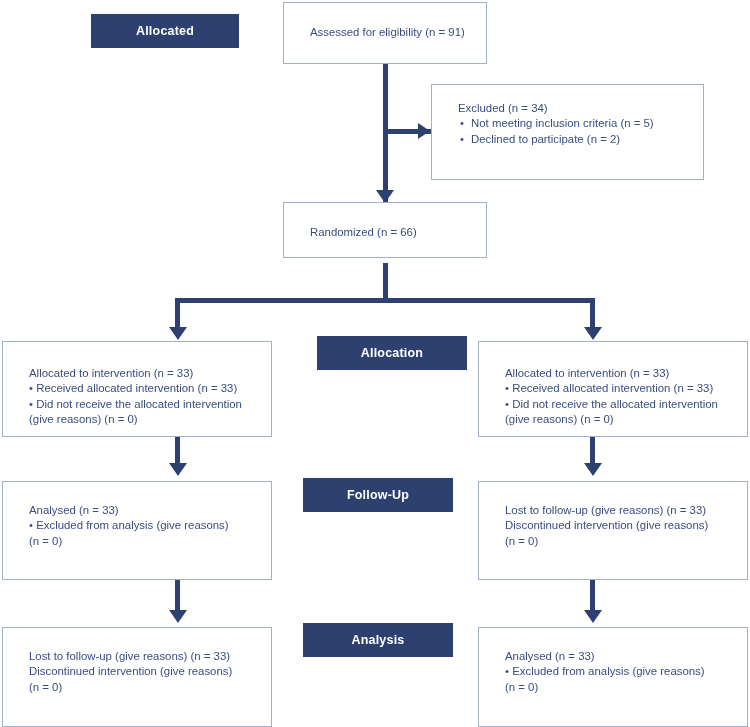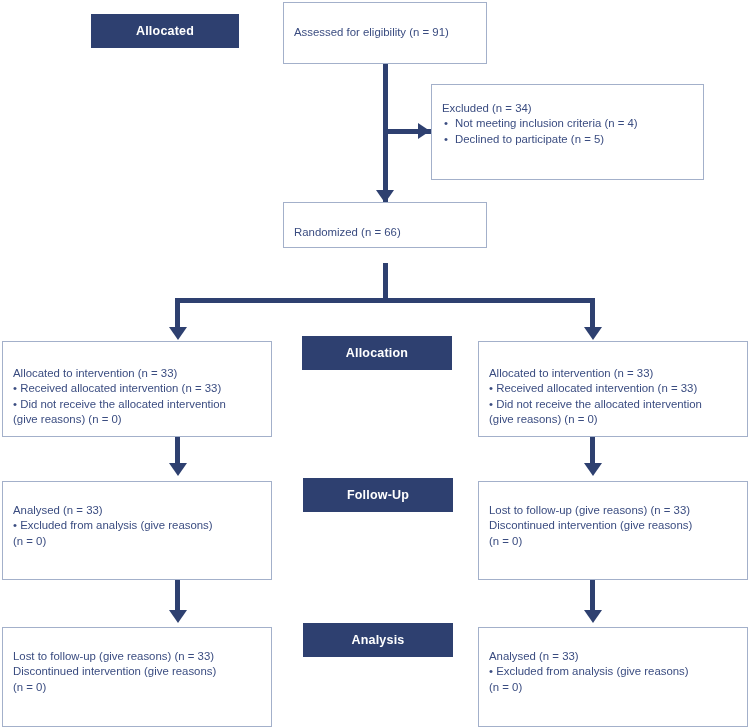--- a/index.html
+++ b/index.html
@@ -36,21 +36,21 @@
     background: #ffffff;
     border: 1px solid #a3b0ca;
     box-sizing: border-box;
     color: #3a4c80;
     font-size: 11.4px;
     line-height: 15.4px;
     padding: 0;
   }
   .node .body {
     position: absolute;
-    left: 10px;
+    left: 26px;
     right: 6px;
   }
   .node .line { white-space: nowrap; }
 
   
   .bul-list { margin: 0; padding: 0; list-style: none; }
   .bul-list li {
     position: relative;
     padding-left: 13px;
     white-space: nowrap;
@@ -94,21 +94,21 @@
 </style>
 </head>
 <body>
 
 <div id="canvas">
 
   <div class="stage-label" style="left:91px; top:14px; width:148px; height:34px;">
     <span>Allocated</span>
   </div>
 
-  <div class="stage-label" style="left:302px; top:336px; width:150px; height:34px;">
+  <div class="stage-label" style="left:317px; top:336px; width:150px; height:34px;">
     <span>Allocation</span>
   </div>
 
   <div class="stage-label" style="left:303px; top:478px; width:150px; height:34px;">
     <span>Follow-Up</span>
   </div>
 
   <div class="stage-label" style="left:303px; top:623px; width:150px; height:34px;">
     <span>Analysis</span>
   </div>
@@ -143,27 +143,27 @@
   <div class="node" style="left:283px; top:2px; width:204px; height:62px;">
     <div class="body" style="top:22px;">
       <div class="line">Assessed for eligibility (n = 91)</div>
     </div>
   </div>
 
   <div class="node" style="left:431px; top:84px; width:273px; height:96px;">
     <div class="body" style="top:16px;">
       <div class="line">Excluded (n = 34)</div>
       <ul class="bul-list">
-        <li>Not meeting inclusion criteria (n = 4)</li>
-        <li>Declined to participate (n = 5)</li>
+        <li>Not meeting inclusion criteria (n = 5)</li>
+        <li>Declined to participate (n = 2)</li>
       </ul>
     </div>
   </div>
 
-  <div class="node" style="left:283px; top:202px; width:204px; height:46px;padding-left:24px;">
+  <div class="node" style="left:283px; top:202px; width:204px; height:56px;padding-left:24px;">
     <div class="body" style="top:22px;">
       <div class="line">Randomized (n = 66)</div>
     </div>
   </div>
 
   <div class="node" style="left:2px; top:341px; width:270px; height:96px;">
     <div class="body" style="top:24px;">
       <div class="line">Allocated to intervention (n = 33)</div>
       <div class="line">• Received allocated intervention (n = 33)</div>
       <div class="line">• Did not receive the allocated intervention</div>

